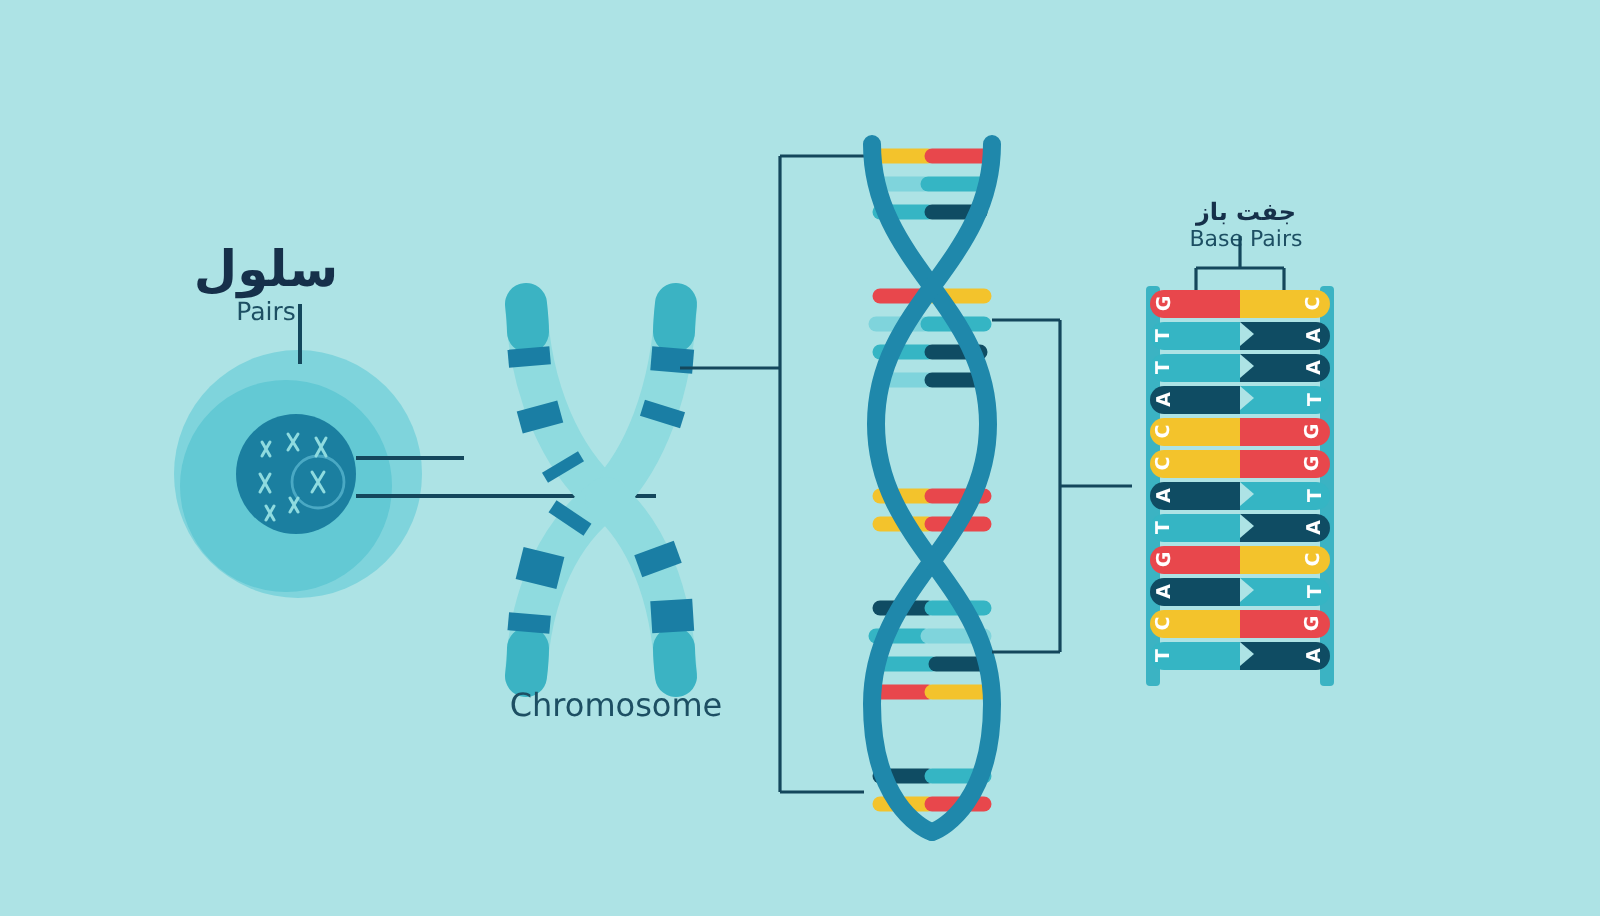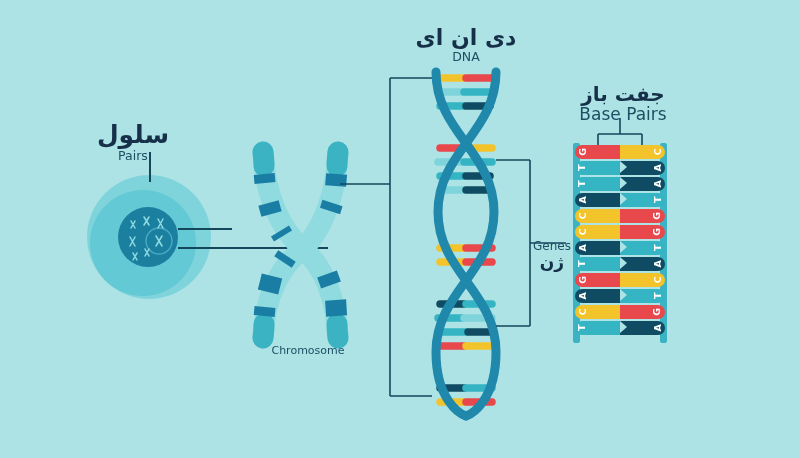--- a/index.html
+++ b/index.html
@@ -18,32 +18,32 @@
   #cell-label{left:78px;top:122px;width:110px;}
   #cell-label .fa{font-size:25px;letter-spacing:0px;}
   #cell-label .en{font-size:12.5px;margin-top:1px;}
 
   #nucleus-label{left:186px;top:196px;width:96px;}
   #nucleus-label .fa{font-size:18px;}
   #nucleus-label .en{font-size:12.5px;margin-top:0px;}
 
   
   #chromosome-label{left:243px;top:345px;width:130px;}
-  #chromosome-label .en{font-size:11px;}
+  #chromosome-label .en{font-size:16px;}
   #chromosome-label .fa{font-size:19px;margin-top:3px;}
 
   
   #dna-label{left:396px;top:26px;width:140px;}
   #dna-label .fa{font-size:22px;}
   #dna-label .en{font-size:12.5px;margin-top:1px;}
 
   
   #basepairs-label{left:558px;top:84px;width:130px;}
-  #basepairs-label .fa{font-size:20px;}
-  #basepairs-label .en{font-size:17px;margin-top:1px;}
+  #basepairs-label .fa{font-size:12px;margin-top:16px;}
+  #basepairs-label .en{font-size:11px;margin-top:1px;}
 
   
   #genes-label{left:522px;top:240px;width:60px;}
   #genes-label .en{font-size:12px;}
   #genes-label .fa{font-size:17px;margin-top:1px;}
 
   
   .line{position:absolute;background:#14475c;}
   #cell-leader{left:149px;top:152px;width:1.6px;height:30px;}
   #nucleus-leader{left:178px;top:228px;width:54px;height:1.6px;}
@@ -198,36 +198,28 @@
                C436 132 494 152 494 212
                C494 272 436 292 436 352
                C436 400 460 414 466 416"></path>
       <path d="M496 72
                C496 132 438 152 438 212
                C438 272 496 292 496 352
                C496 400 472 414 466 416"></path>
     </g>
   </svg>
 
-  <div class="lbl" id="dna-label">
-    <div class="fa">دی ان ای</div>
-    <div class="en">DNA</div>
-  </div>
 
   <svg class="ovl">
     <path d="M496 160 L530 160" stroke="#14475c" stroke-width="1.6" fill="none"></path>
     <path d="M496 326 L530 326" stroke="#14475c" stroke-width="1.6" fill="none"></path>
     <path d="M530 160 L530 326" stroke="#14475c" stroke-width="1.6" fill="none"></path>
     <path d="M530 243 L566 243" stroke="#14475c" stroke-width="1.6" fill="none"></path>
   </svg>
 
-  <div class="lbl" id="genes-label">
-    <div class="en">Genes</div>
-    <div class="fa">ژن</div>
-  </div>
 
   <div class="lbl" id="basepairs-label">
     <div class="fa">جفت باز</div>
     <div class="en">Base Pairs</div>
   </div>
   <svg class="ovl">
     <path d="M620 118 L620 134" stroke="#14475c" stroke-width="1.6" fill="none"></path>
     <path d="M598 134 L642 134" stroke="#14475c" stroke-width="1.6" fill="none"></path>
     <path d="M598 134 L598 152" stroke="#14475c" stroke-width="1.6" fill="none"></path>
     <path d="M642 134 L642 152" stroke="#14475c" stroke-width="1.6" fill="none"></path>

